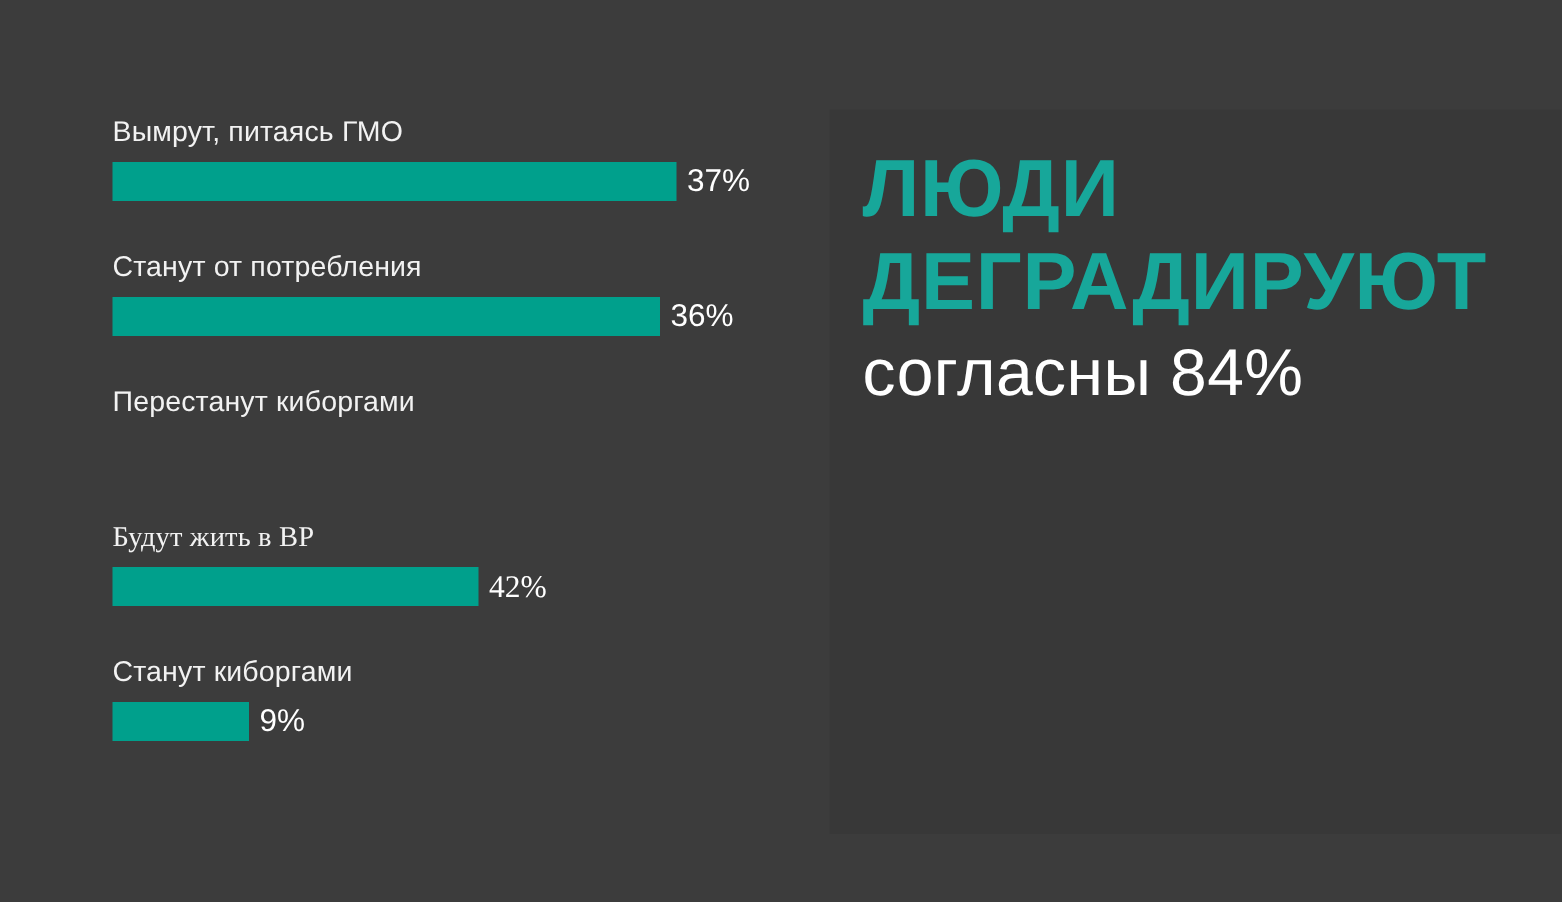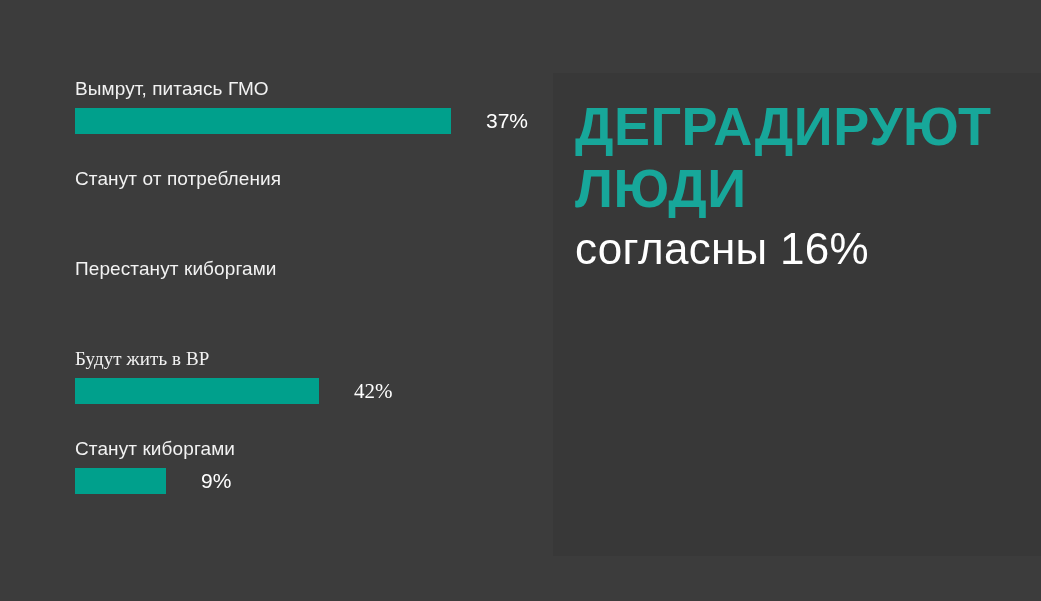--- a/index.html
+++ b/index.html
@@ -28,21 +28,20 @@
     line-height:22px;
     letter-spacing:.1px;
     white-space:nowrap;
     margin-bottom:8px;
   }
   .bar-track {
     position:relative;
     height:26px;
     display:flex;
     align-items:flex-start;
-    gap:28px;
   }
   .bar-fill {
     height:26px;
     background:#00a08c;
     flex:0 0 auto;
   }
   .bar-value {
     color:#ffffff;
     font-size:21px;
     line-height:26px;
@@ -89,20 +88,24 @@
   <div id="chart-panel">
       <div class="bar-row" style="top: 0px;">
         <div class="bar-label">Вымрут, питаясь ГМО</div>
         <div class="bar-track">
           <div class="bar-fill" style="width: 376px; background: rgb(0, 160, 140);"></div>
           <div class="bar-value">37%</div>
         </div>
       </div>
       <div class="bar-row" style="top: 90px;">
         <div class="bar-label">Станут от потребления</div>
+        <div class="bar-track">
+          <div class="bar-fill" style="width: 365px; background: rgb(0, 160, 140);"></div>
+          <div class="bar-value">36%</div>
+        </div>
       </div>
       <div class="bar-row" style="top: 180px;">
         <div class="bar-label">Перестанут киборгами</div>
       </div>
       <div class="bar-row" style="top: 270px; font-family: Liberation Serif, serif;">
         <div class="bar-label">Будут жить в ВР</div>
         <div class="bar-track">
           <div class="bar-fill" style="width: 244px; background: rgb(0, 160, 140);"></div>
           <div class="bar-value">42%</div>
         </div>
@@ -111,20 +114,20 @@
         <div class="bar-label">Станут киборгами</div>
         <div class="bar-track">
           <div class="bar-fill" style="width: 91px; background: rgb(0, 160, 140);"></div>
           <div class="bar-value">9%</div>
         </div>
       </div>
     </div>
 
   <div id="headline-panel">
     <div id="headline-text">
+      <div class="headline-big">ЛЮДИ</div>
       <div class="headline-big">ДЕГРАДИРУЮТ</div>
-      <div class="headline-big">ЛЮДИ</div>
-      <div class="headline-sub">согласны 16%</div>
+      <div class="headline-sub">согласны 84%</div>
     </div>
 
   </div>
 
 </div>
 
 </body></html>

